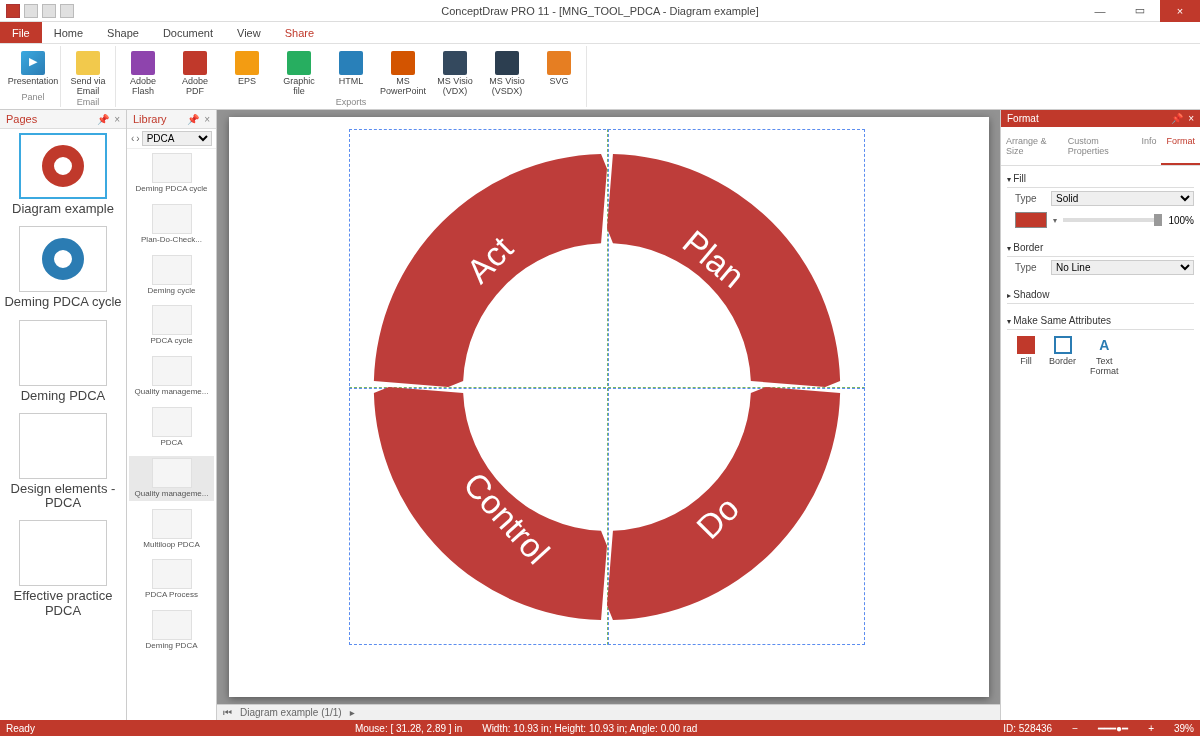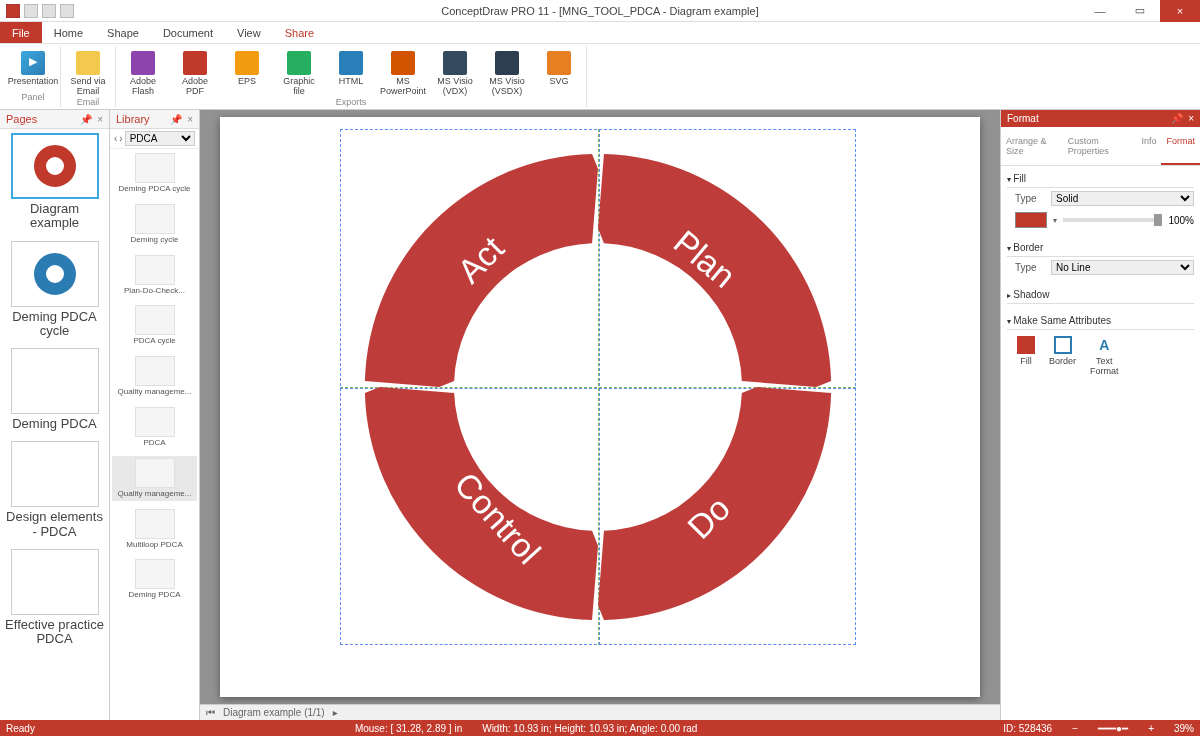--- a/index.html
+++ b/index.html
@@ -39,21 +39,21 @@
 .ic-html { background: #2980b9; }
 .ic-ppt { background: #d35400; }
 .ic-vdx { background: #34495e; }
 .ic-vsdx { background: #2c3e50; }
 .ic-svg { background: #e67e22; }
 
 
 .main { flex: 1; display: flex; overflow: hidden; }
 
 
-.pages { width: 110px; background: #fff; border-right: 1px solid #ccc; display: flex; flex-direction: column; }
+.pages { width: 127px; background: #fff; border-right: 1px solid #ccc; display: flex; flex-direction: column; }
 .phead { background: #f5f5f5; color: #c0392b; font-size: 11px; padding: 3px 6px; display: flex; align-items: center; border-bottom: 1px solid #ddd; }
 .phead .spacer { flex: 1; }
 .phead .pin, .phead .x { font-size: 10px; color: #888; margin-left: 4px; }
 .plist { flex: 1; overflow-y: auto; padding: 4px; }
 .pthumb { margin-bottom: 10px; text-align: center; }
 .pthumb .pimg { width: 88px; height: 66px; background: #fff; border: 1px solid #ccc; margin: 0 auto 3px; position: relative; }
 .pthumb.sel .pimg { border: 2px solid #3ba9e0; }
 .pthumb .plabel { font-size: 13px; color: #444; line-height: 1.1; }
 .ring-mini { width: 42px; height: 42px; border-radius: 50%; border: 12px solid #c0392b; position: absolute; left: 50%; top: 50%; transform: translate(-50%,-50%); }
 
@@ -250,45 +250,49 @@
       <span class="arrow">›</span>
       <select><option>PDCA</option></select>
     </div>
     <div class="liblist">
       <div class="litem">
           <div class="limg"></div>
           <div class="llabel">Deming PDCA cycle</div>
         </div>
       <div class="litem">
           <div class="limg"></div>
+          <div class="llabel">Plan-Do-Check...</div>
+        </div>
+      <div class="litem">
+          <div class="limg"></div>
           <div class="llabel">Deming cycle</div>
         </div>
       <div class="litem">
           <div class="limg"></div>
-          <div class="llabel">Plan-Do-Check...</div>
-        </div>
-      <div class="litem">
-          <div class="limg"></div>
           <div class="llabel">PDCA cycle</div>
         </div>
       <div class="litem">
           <div class="limg"></div>
           <div class="llabel">Quality manageme...</div>
         </div>
       <div class="litem">
           <div class="limg"></div>
           <div class="llabel">PDCA</div>
         </div>
       <div class="litem sel">
           <div class="limg"></div>
           <div class="llabel" datael="" interactable="false">Quality manageme...</div>
         </div>
       <div class="litem">
           <div class="limg"></div>
           <div class="llabel">Multiloop PDCA</div>
+        </div>
+      <div class="litem">
+          <div class="limg"></div>
+          <div class="llabel">PDCA Process</div>
         </div>
       <div class="litem">
           <div class="limg"></div>
           <div class="llabel">Deming PDCA</div>
         </div>
     </div>
   </div>
 
   <div class="canvas-area">
     <div class="canvas-scroll">

